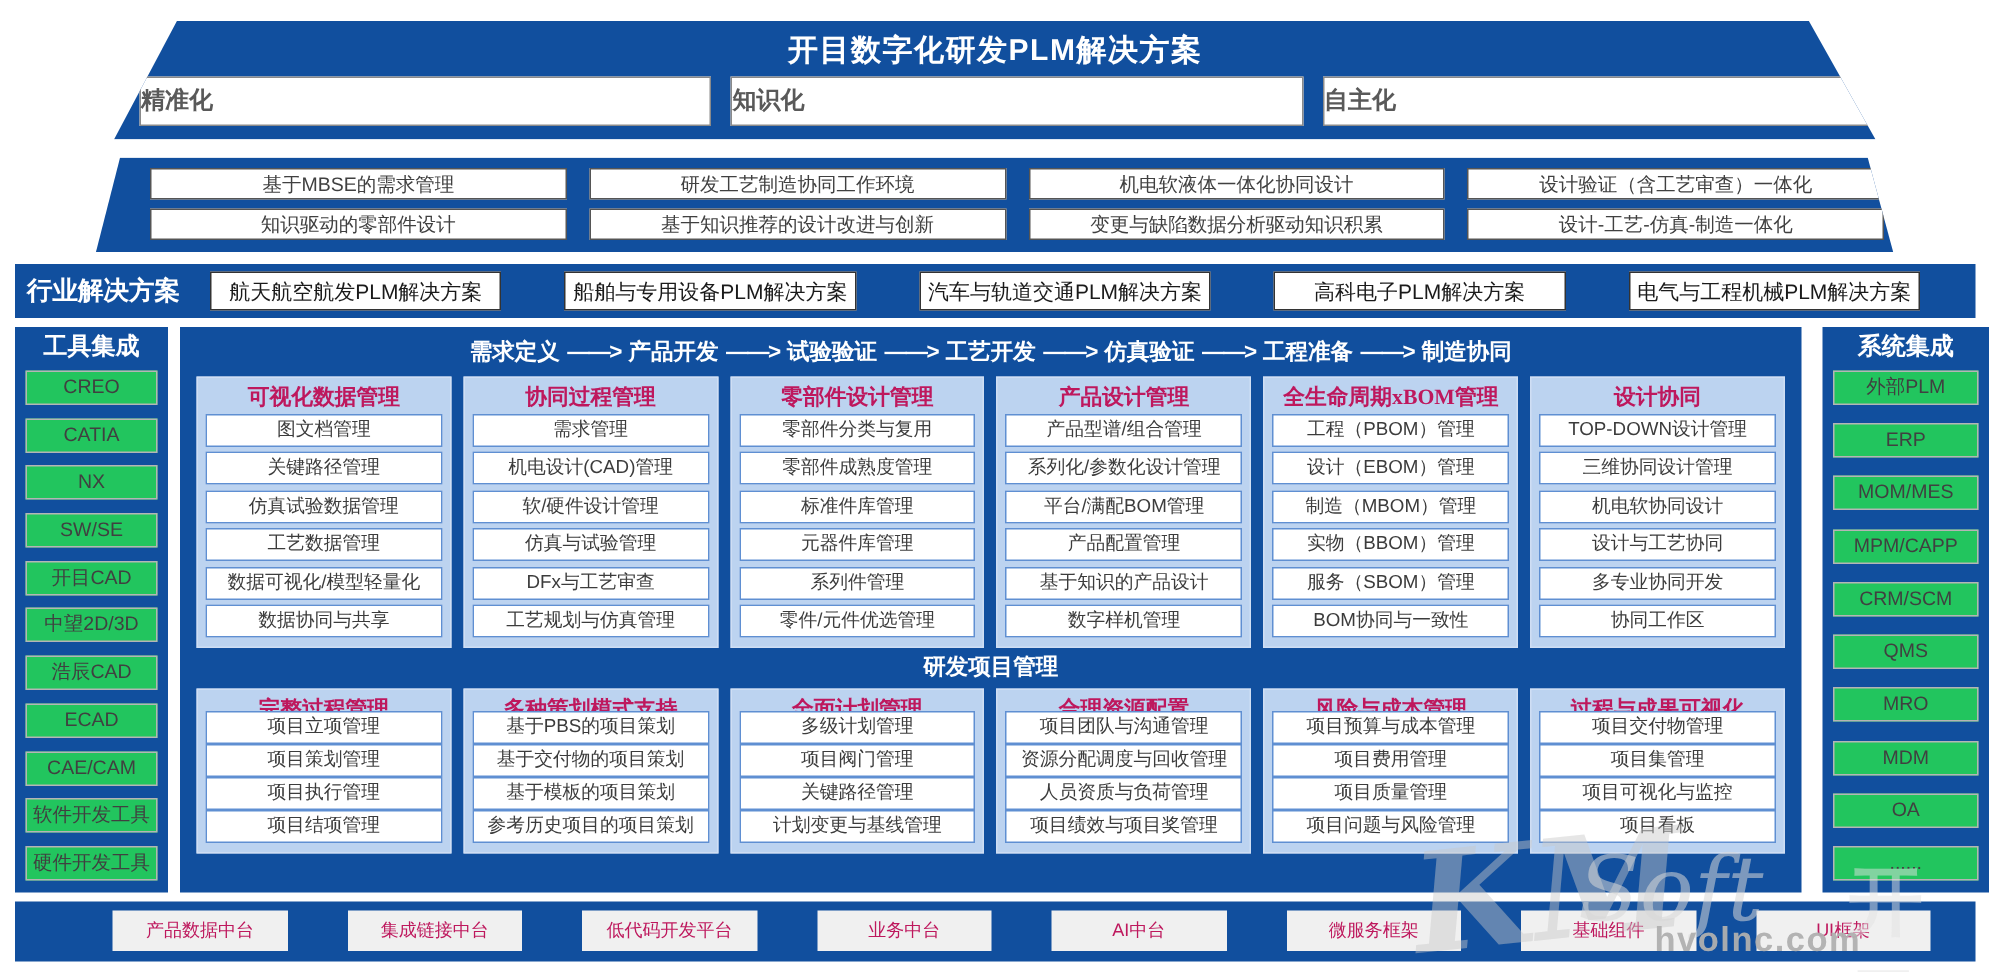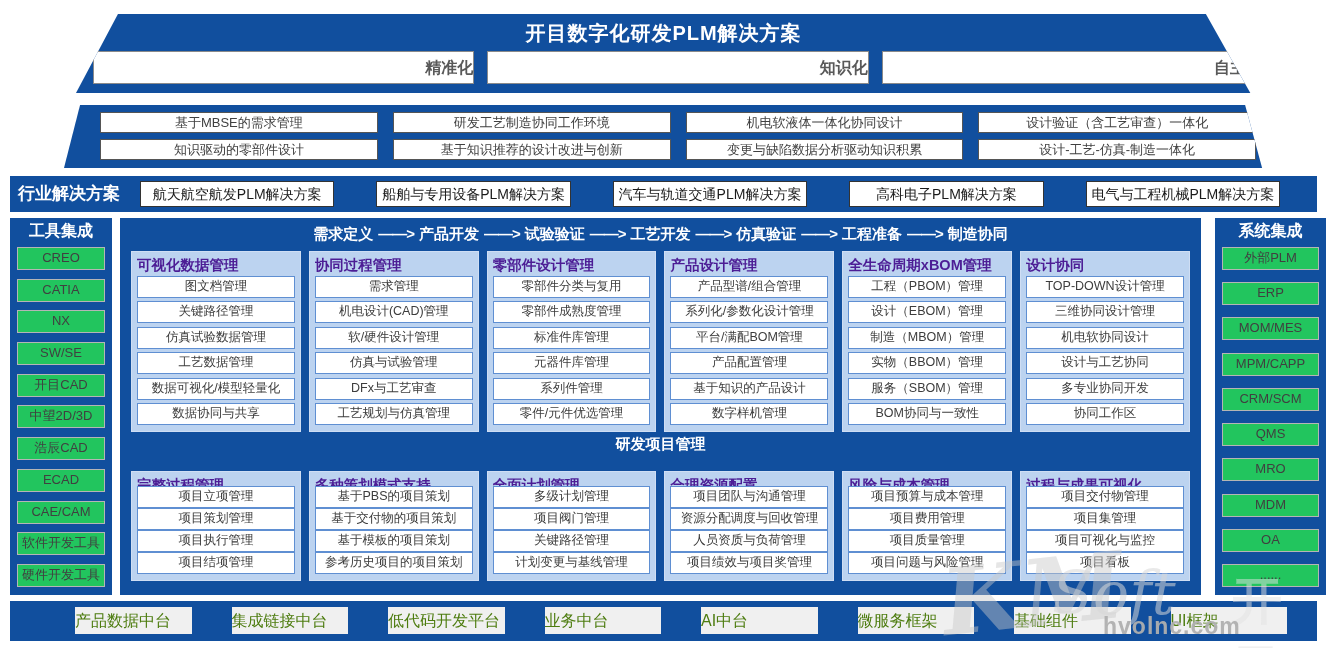--- a/index.html
+++ b/index.html
@@ -7,21 +7,21 @@
     font-family:"Liberation Sans","DejaVu Sans",sans-serif;overflow:hidden;}
   .abs{position:absolute;}
   .blue{background:#114f9e;}
   
   #trap1{left:10px;top:14px;width:1307px;height:79px;
     clip-path:polygon(8.26% 0,91.5% 0,94.9% 100%,5.05% 100%);}
   #main-title{position:absolute;top:6px;left:0;right:0;text-align:center;
     color:#fff;font-size:20px;font-weight:bold;letter-spacing:1px;}
   #pillars{position:absolute;left:83px;right:54px;top:37px;height:33px;display:flex;gap:13px;}
   .pillar{flex:1;background:#fff;border:1px solid #8a8a8a;color:#595959;font-weight:bold;
-    font-size:16px;text-align:right;line-height:31px;}
+    font-size:16px;text-align:left;line-height:31px;}
   
   #trap2{left:10px;top:105px;width:1307px;height:63px;
     clip-path:polygon(5.36% 0,94.5% 0,95.8% 100%,4.13% 100%);}
   .feat-row{position:absolute;left:90px;right:61px;height:21px;display:flex;gap:15px;}
   #feat-row1{top:7px;} #feat-row2{top:34px;}
   .feat{flex:1;background:#fff;border:1px solid #555;color:#404040;font-size:13px;
     text-align:center;line-height:19px;white-space:nowrap;overflow:hidden;}
   
   #industry{left:10px;top:176px;width:1307px;height:36px;}
   #industry-label{position:absolute;left:8px;top:0;height:36px;line-height:36px;
@@ -37,34 +37,34 @@
   .side-items{position:absolute;top:29px;bottom:8px;left:7px;right:7px;
     display:flex;flex-direction:column;justify-content:space-between;}
   .side-box{height:21px;background:#22c55e;border:1px solid #b5b5b5;color:#404040;
     font-size:13px;text-align:center;line-height:19px;white-space:nowrap;overflow:hidden;}
   
   #middle{left:120px;top:218px;width:1081px;height:377px;}
   #flow{position:absolute;top:7px;left:0;right:0;text-align:center;color:#fff;
     font-weight:bold;font-size:15px;white-space:nowrap;}
   .flow-arrow{margin:0 5px;letter-spacing:-1px;font-weight:bold;}
   .prow{position:absolute;left:11px;right:11px;display:flex;gap:8px;}
-  #rowA{top:33px;height:181px;} #rowB{top:241px;height:110px;margin-top:12px;}
+  #rowA{top:33px;height:181px;} #rowB{top:241px;height:110px;}
   .pnl{flex:1;background:#bcd3f0;border:1px solid #cfdef4;padding:2px 5px 6px;
     display:flex;flex-direction:column;min-width:0;}
-  .pnl-h{font-weight:bold;font-size:14.5px;color:#4c1d95;
-    height:22px;line-height:22px;white-space:nowrap;overflow:hidden;}
+  .pnl-h{text-align:center;font-weight:bold;font-size:14.5px;color:#be185d;
+    height:22px;line-height:22px;white-space:nowrap;overflow:hidden;font-family:Liberation Serif, serif;}
   .pi-list{flex:1;display:flex;flex-direction:column;justify-content:space-between;}
   .pi{height:20px;background:#fff;border:1px solid #5f8fd2;text-align:center;
     font-size:12.5px;color:#3c3c3c;line-height:18px;white-space:nowrap;overflow:hidden;}
   #proj-title{position:absolute;top:217px;left:0;right:0;text-align:center;color:#fff;
     font-weight:bold;font-size:15px;}
   
   #platform{left:10px;top:601px;width:1307px;height:40px;}
   #plat-items{position:absolute;left:65px;right:30px;top:6px;height:27px;display:flex;gap:40px;}
-  .plat{flex:1;background:#f0f0f0;color:#4d7c0f;font-size:16px;
+  .plat{flex:1;background:#f0f0f0;color:#be185d;font-size:12px;text-align:center;
     line-height:27px;white-space:nowrap;overflow:hidden;}
   
   .wm{z-index:9;pointer-events:none;}
   #wm-km{left:942px;top:540px;font-family:"DejaVu Serif","Liberation Serif",serif;
     font-style:italic;font-weight:bold;font-size:92px;color:rgba(200,200,200,0.45);
     transform:rotate(-6deg);}
   #wm-soft{left:1052px;top:558px;font-family:"DejaVu Serif","Liberation Serif",serif;
     font-style:italic;font-size:60px;color:rgba(215,215,215,0.55);}
   #wm-suffix{left:1232px;top:568px;font-weight:bold;font-size:50px;
     color:rgba(225,225,225,0.5);letter-spacing:2px;}

